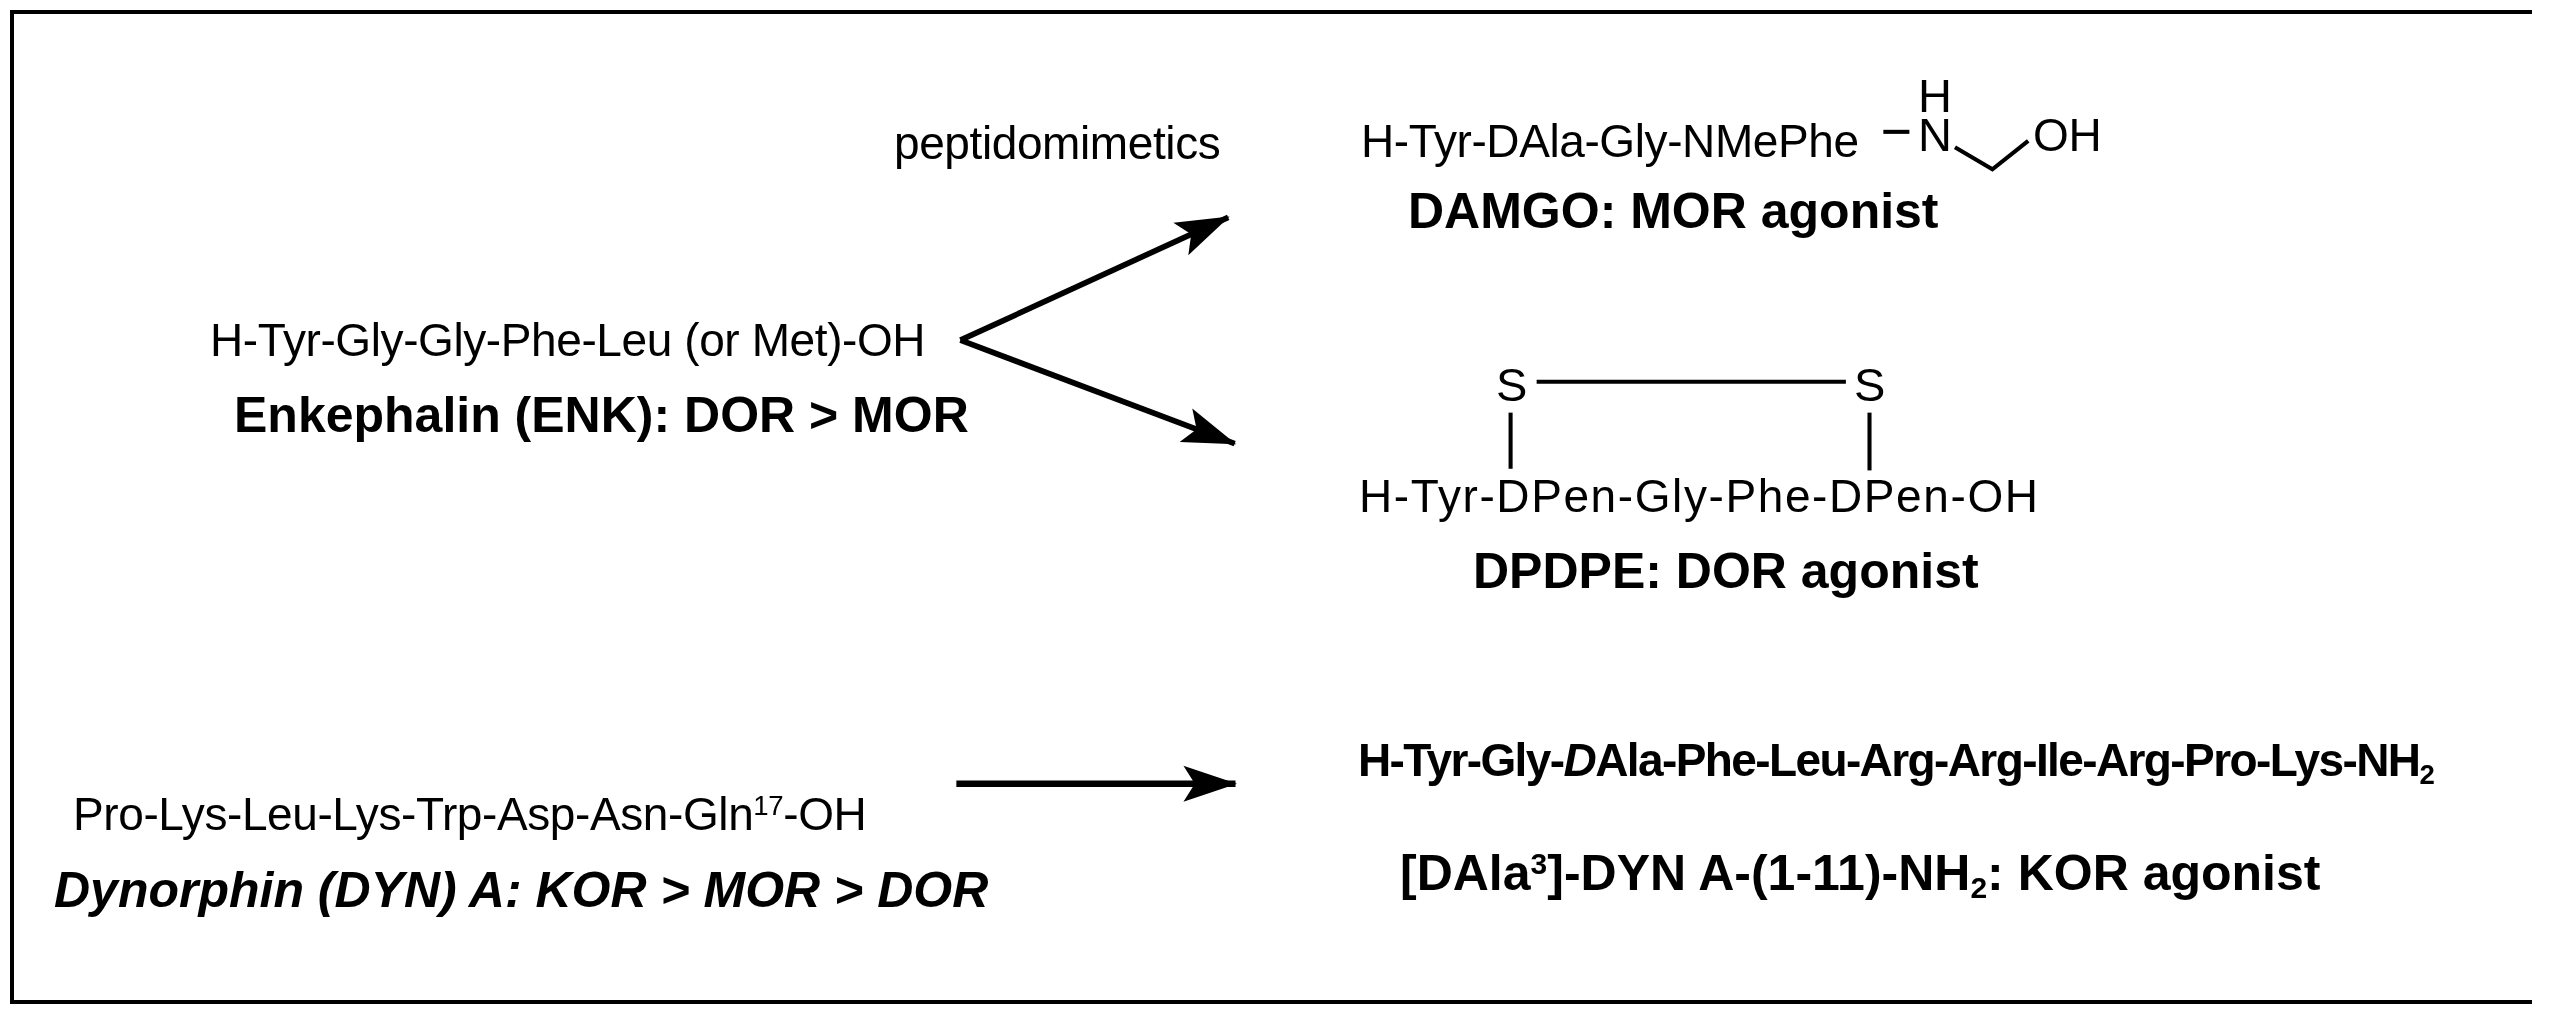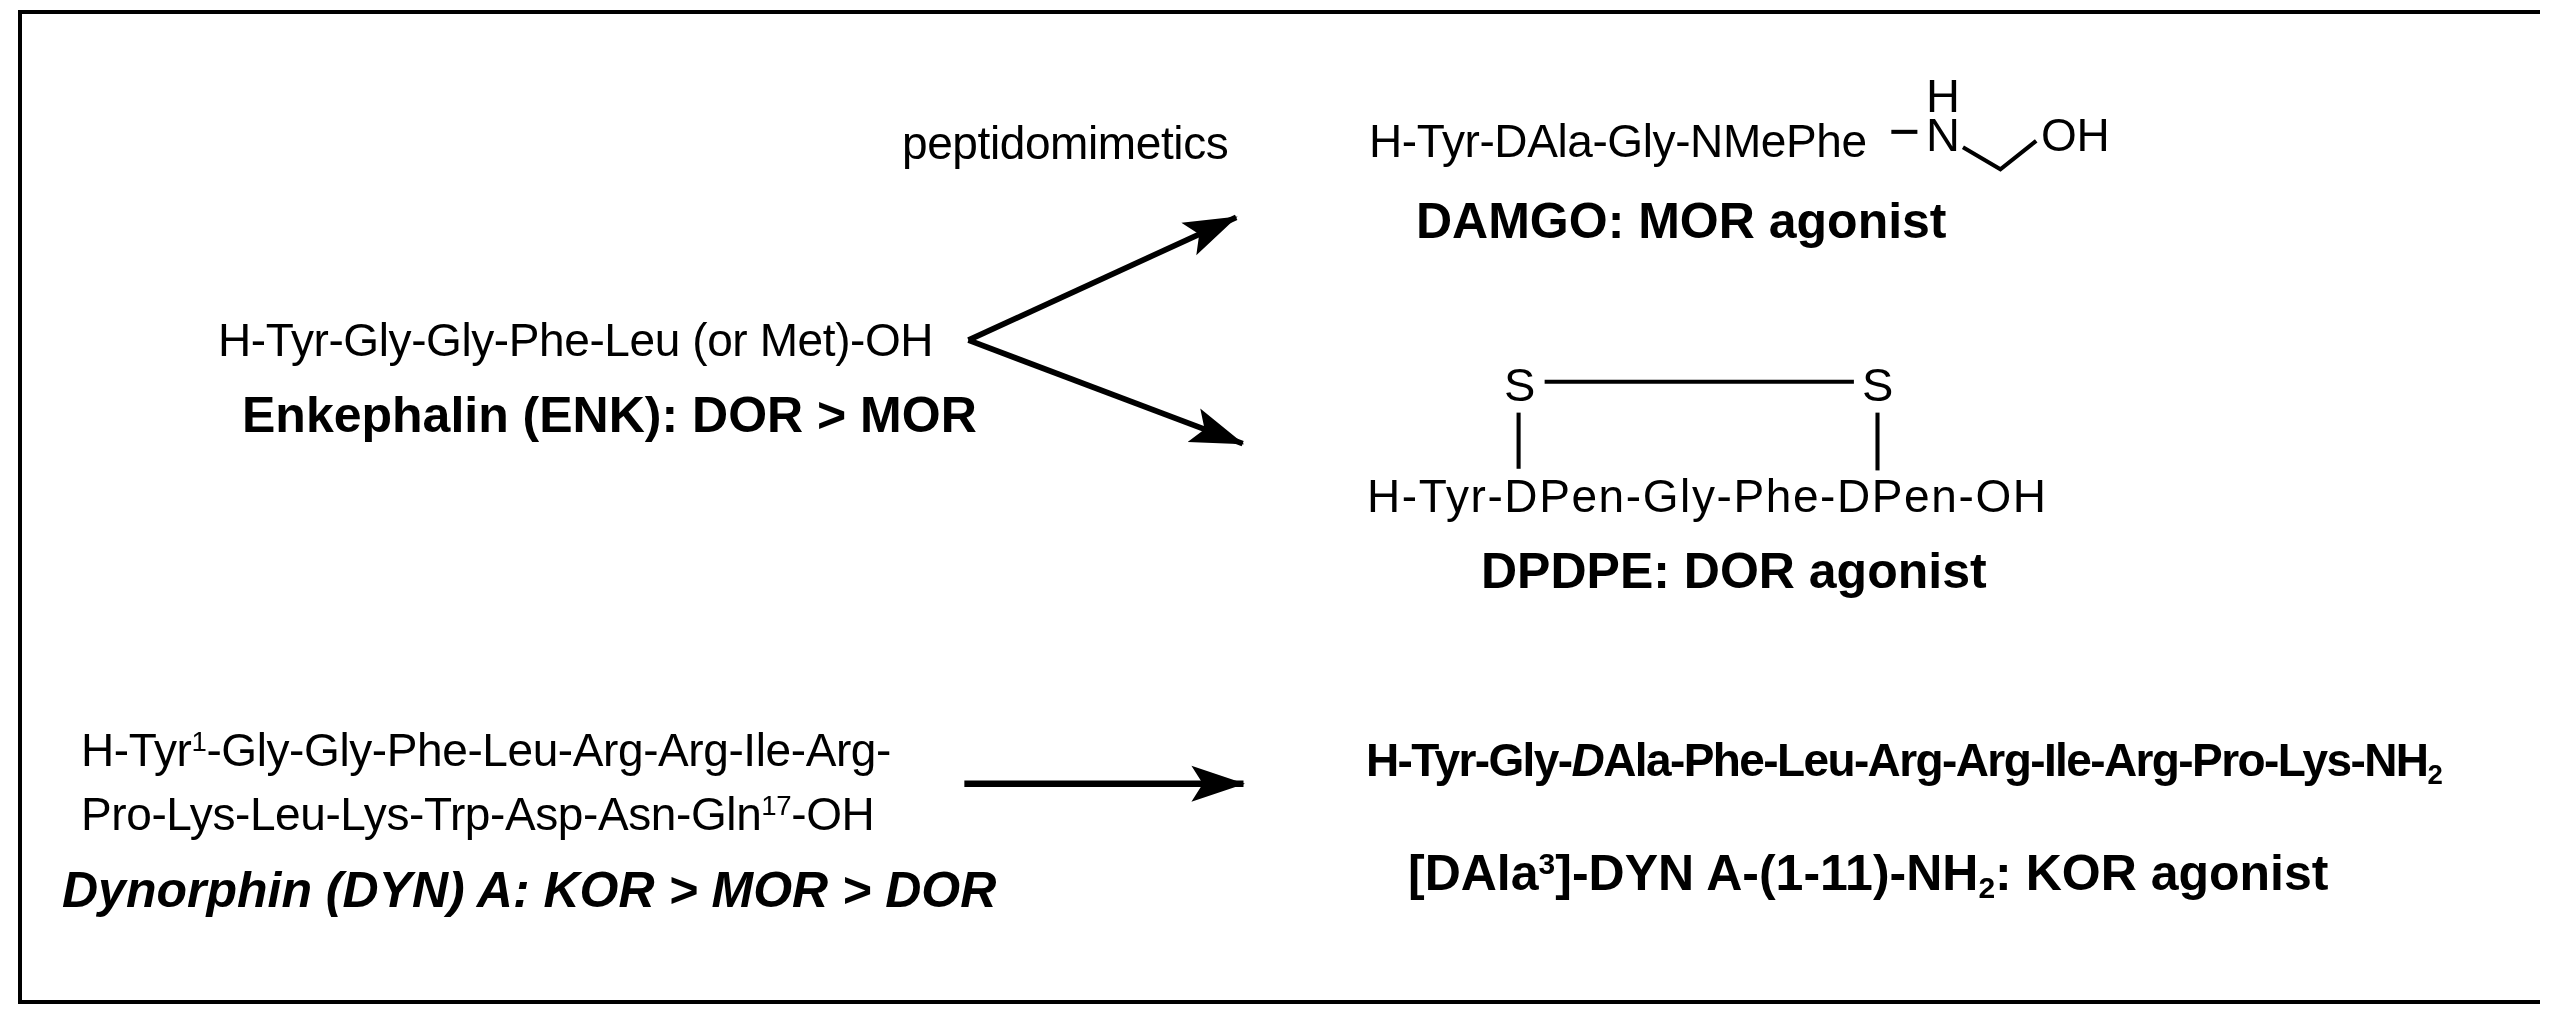--- a/index.html
+++ b/index.html
@@ -1,17 +1,17 @@
 <!DOCTYPE html>
 <html style="font-size:13px"><head>
 <meta charset="utf-8">
 <style>
   html, body { margin: 0; padding: 0; background: #ffffff; }
   body { width: 2576px; height: 1010px; font-family: "Liberation Sans", sans-serif; color: #000; }
-  .canvas { position: relative; width: 2532px; height: 1010px; background: #fff; overflow: hidden; margin-left: 8px; }
+  .canvas { position: relative; width: 2532px; height: 1010px; background: #fff; overflow: hidden; }
   .frame {
     position: absolute; left: 9.8px; top: 9.8px;
     width: 2552px; height: 986px;
     border: 4.9px solid #000;
   }
   .txt {
     position: absolute;
     white-space: nowrap;
     font-size: 46px;
     line-height: 50px;
@@ -52,31 +52,30 @@
     <line x1="2314" y1="162" x2="2346" y2="162" stroke="#000" stroke-width="5"></line>
     <polyline points="2402,181 2448,208 2492,173" fill="none" stroke="#000" stroke-width="5"></polyline>
   </svg>
 
   <div class="txt" style="left:894px; top:118px;">peptidomimetics</div>
 
   <div class="txt" style="left:1361px; top:116px;">H-Tyr-DAla-Gly-NMePhe</div>
   <div class="txt atom" style="left:1918px; top:71px;">H</div>
   <div class="txt atom" style="left:1918px; top:110px;">N</div>
   <div class="txt" style="left:2033px; top:110px;">OH</div>
-  <div class="txt bold" style="left:1408px; top:194px;">DAMGO: MOR agonist</div>
+  <div class="txt bold" style="left:1408px; top:184px;">DAMGO: MOR agonist</div>
 
   <div class="txt" style="left:210px; top:315px;">H-Tyr-Gly-Gly-Phe-Leu (or Met)-OH</div>
   <div class="txt bold" style="left:234px; top:388px;">Enkephalin (ENK): DOR &gt; MOR</div>
 
   <div class="txt atom" style="left:1496px; top:360px;">S</div>
   <div class="txt atom" style="left:1854px; top:360px;">S</div>
   <div class="txt wide" style="left:1359px; top:471px;">H-Tyr-DPen-Gly-Phe-DPen-OH</div>
   <div class="txt bold" style="left:1473px; top:544px;">DPDPE: DOR agonist</div>
 
-  <div class="txt" style="left:73px; top:725px;"><span>H-Tyr</span><span class="sup">1</span><span>-Gly-Gly-Phe-Leu-Arg-Arg-Ile-Arg-</span></div>
   <div class="txt" style="left:73px; top:789px;"><span>Pro-Lys-Leu-Lys-Trp-Asp-Asn-Gln</span><span class="sup">17</span><span>-OH</span></div>
   <div class="txt bold" style="left:54px; top:863px;font-style:italic;">Dynorphin (DYN) A: KOR &gt; MOR &gt; DOR</div>
 
   <div class="txt tight" style="left:1358px; top:735px;"><span>H-Tyr-Gly-</span><span class="it">D</span><span>Ala-Phe-Leu-Arg-Arg-Ile-Arg-Pro-Lys-NH</span><span class="sub">2</span></div>
   <div class="txt bold" style="left:1400px; top:846px;text-align:center;"><span>[DAla</span><span class="sup">3</span><span>]-DYN A-(1-11)-NH</span><span class="sub">2</span><span>: KOR agonist</span></div>
 
 </div>
 
 
 </body></html>

